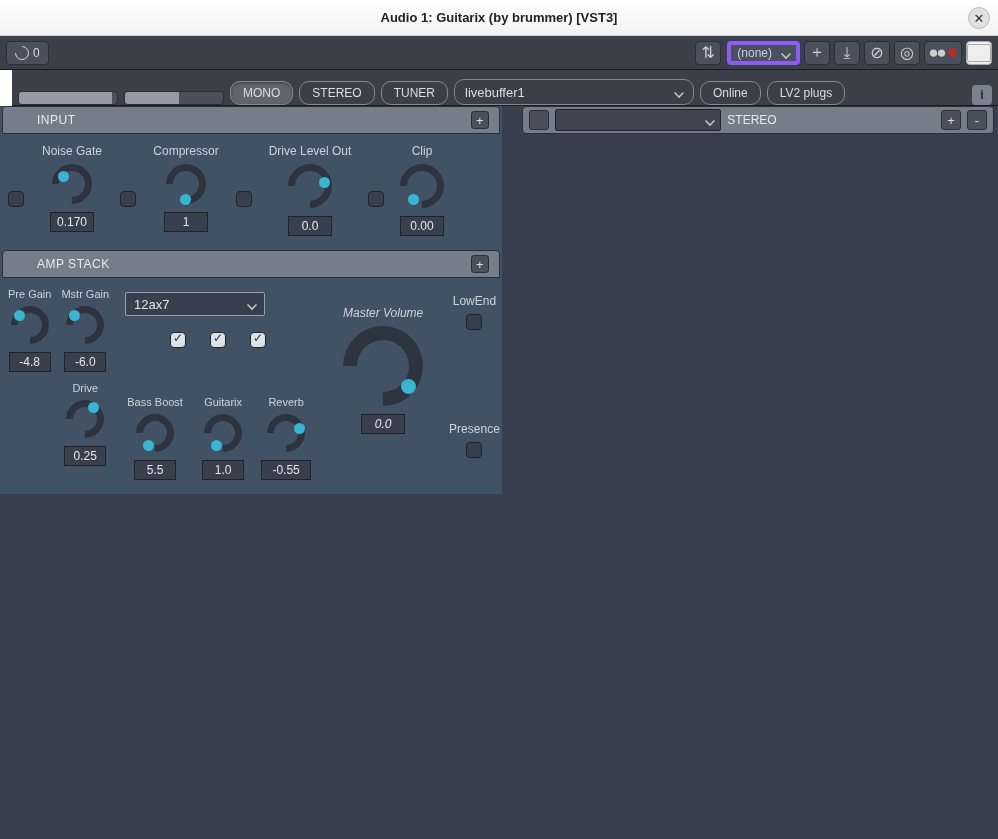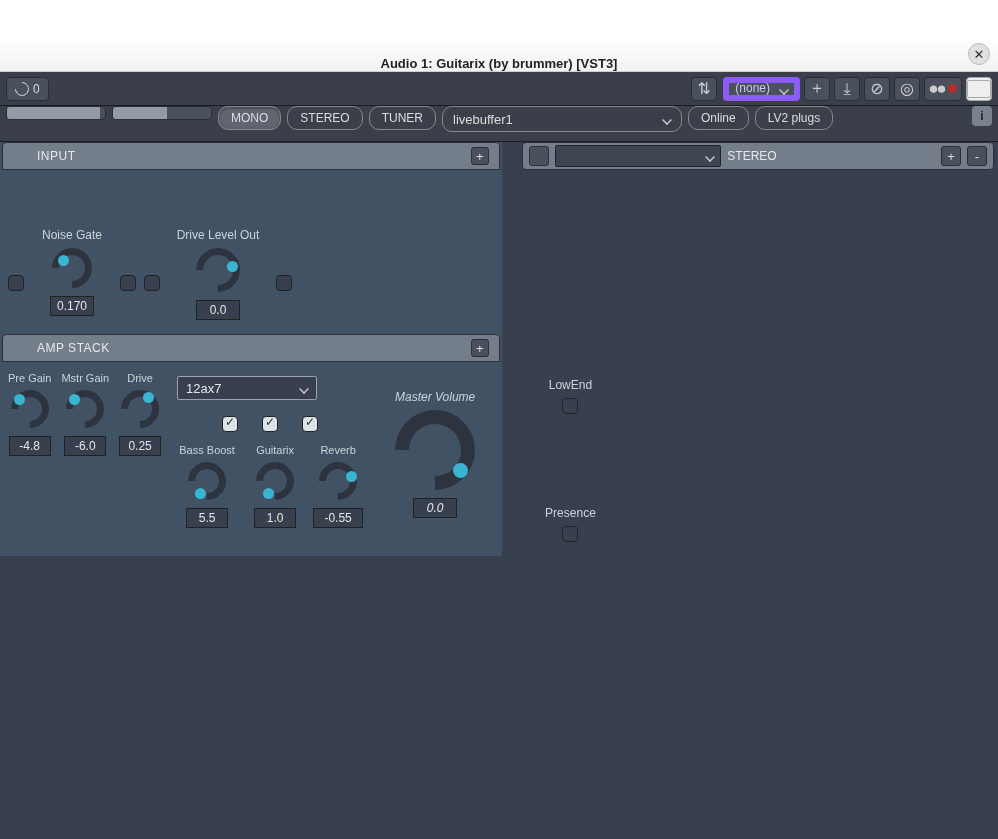--- a/index.html
+++ b/index.html
@@ -5,24 +5,23 @@
   * { box-sizing: border-box; margin: 0; padding: 0; font-family: Arial, Helvetica, sans-serif; }
   html, body { width: 998px; height: 839px; overflow: hidden; background: #fff; }
   body { display: flex; flex-direction: column; }
 
   
   .titlebar {
     height: 36px;
     background: linear-gradient(#fff, #f2f2f2);
     border-bottom: 1px solid #d0d0d0;
     display: flex;
-    align-items: flex-end;
+    align-items: center;
     justify-content: center;
     position: relative;
-    margin-top: 36px;
   }
   .titlebar .title { font-size: 13px; font-weight: bold; color: #222; }
   .titlebar .close-btn {
     position: absolute; right: 8px; top: 7px;
     width: 22px; height: 22px; border-radius: 50%;
     background: #e0e0e0; border: 1px solid #bbb;
     display: flex; align-items: center; justify-content: center;
     font-size: 13px; color: #333; cursor: pointer;
   }
 
@@ -47,37 +46,37 @@
     display: inline-block; position: relative;
   }
   .tb-spacer { flex: 1; }
   .tb-btn {
     background: #4a505c; border: 1px solid #2a2e36;
     border-radius: 4px; width: 26px; height: 24px;
     display: inline-flex; align-items: center; justify-content: center;
     margin-left: 4px; color: #ccc; cursor: pointer;
   }
   .tb-select {
-    background: #4a505c; border: 6px solid #8b5cf6;
+    background: #4a505c; border: 4px solid #8b5cf6;
     border-radius: 4px; height: 24px; color: #ccd; font-size: 12px;
-    padding: 0 6px; margin-left: 6px; display: inline-flex; align-items: flex-end;
+    padding: 0 6px; margin-left: 6px; display: inline-flex; align-items: center;
   }
   .tb-select .caret { margin-left: 6px; }
   .kbd-icon {
     width: 28px; height: 18px; background: #eee; border: 1px solid #aaa;
     border-radius: 2px; display: inline-block;
   }
   .record-dot { width: 9px; height: 9px; border-radius: 50%; background: #b3302a; margin-left: 2px; }
 
   
   .moderow {
     height: 36px;
     background: #3a3f4a;
     border-bottom: 1px solid #1a1c22;
-    display: flex; align-items: flex-start; padding: 0 6px; gap: 6px;
+    display: flex; align-items: flex-end; padding: 0 6px; gap: 6px; margin-left: 12px;
   }
   .hslider {
     background: #4a505c; border: 1px solid #2a2e36;
     border-radius: 4px; height: 14px; position: relative;
   }
   .hslider .track-fill {
     position: absolute; left: 0; top: 0; bottom: 0;
     background: #949aa6; border-radius: 3px 0 0 3px;
   }
   .pill-btn {
@@ -138,21 +137,21 @@
     background: #4a505c; border: 1px solid #2a2e36; border-radius: 3px;
     display: flex; align-items: center; justify-content: center;
     font-size: 13px; color: #ddd; cursor: pointer;
   }
   .section-body {
     background: #425265;
     padding: 10px 8px 14px 8px;
   }
 
   .knob-row { display: flex; gap: 8px; align-items: flex-start; }
-  .knob-row.pad-left { padding-left: 0; margin-top: 48px; }
+  .knob-row.pad-left { padding-left: 0; }
 
   .knob {
     display: flex; flex-direction: column; align-items: center;
     color: #dfe3e8; font-size: 12px;
   }
   .knob .lbl { margin-bottom: 6px; color: #ccd3da; text-align: center; white-space: nowrap; }
   .knob .dial {
     width: 40px; height: 40px; position: relative;
   }
   .knob .dial.mid { width: 44px; height: 44px; }
@@ -188,21 +187,21 @@
 
   .input-block { display: flex; align-items: center; gap: 6px; }
 
   .amp-dd {
     background: #384050; border: 1px solid #9aa2b0; border-radius: 2px;
     height: 24px; width: 140px; display: flex; align-items: center;
     padding: 0 8px; color: #e5e5e5; font-size: 13px; cursor: pointer;
   }
   .amp-dd .caret { margin-left: auto; }
 
-  .small-col { display: flex; flex-direction: column; align-items: center; gap: 6px; color: #ccd3da; font-size: 12px; margin-left: 44px; }
+  .small-col { display: flex; flex-direction: column; align-items: center; gap: 6px; color: #ccd3da; font-size: 12px; }
   .small-col .lbl { }
 
   
   .right-bar {
     height: 28px; background: #747d8a; border: 1px solid #2a2e36;
     border-radius: 4px; margin: 0 4px;
     display: flex; align-items: center; padding: 0 6px; gap: 6px;
   }
   .right-bar .empty-dd {
     flex: 1; max-width: 250px; height: 22px;
@@ -220,21 +219,21 @@
   .right-bar .spacer { flex: 1; }
 
   
   .amp-body { display: flex; gap: 16px; align-items: flex-start; }
   .amp-left { display: flex; gap: 10px; }
   .amp-mid { display: flex; flex-direction: column; gap: 12px; align-items: stretch; }
   .amp-mid-row { display: flex; gap: 24px; justify-content: center; }
   .amp-right { display: flex; flex-direction: column; align-items: center; gap: 6px; }
   .side-col { display: flex; flex-direction: column; gap: 16px; align-items: center; }
 
-  .knob-pair { display: flex; flex-direction: row; gap: 10px; }
+  .knob-pair { display: flex; flex-direction: column; gap: 10px; }
   .knob-sm { }
   .knob-sm .dial { width: 38px; height: 38px; }
   .knob-sm .lbl { font-size: 11px; }
   .knob-sm .val { min-width: 42px; }
 </style>
 </head>
 <body>
 
 <div class="titlebar">
   <div class="title">Audio 1: Guitarix (by brummer) [VST3]</div>
@@ -313,32 +312,48 @@
           <div class="knob" style="width:80px;">
             <div class="lbl">Noise Gate</div>
             <div class="dial">
                 <div class="dial-ring"></div>
                 <div class="dial-dot" style="left:6px;top:7px;"></div>
               </div>
             <div class="val">0.170</div>
           </div>
 
           <span class="cb" style="align-self:center;margin-top:18px;"></span>
+          <div class="knob" style="width:84px;">
+            <div class="lbl">Compressor</div>
+            <div class="dial">
+                <div class="dial-ring"></div>
+                <div class="dial-dot" style="left:14px;top:30px;"></div>
+              </div>
+            <div class="val">1</div>
+          </div>
 
           <span class="cb" style="align-self:center;margin-top:18px;"></span>
           <div class="knob" style="width:100px;">
             <div class="lbl">Drive Level Out</div>
             <div class="dial mid">
                 <div class="dial-ring"></div>
                 <div class="dial-dot" style="left:31px;top:13px;"></div>
               </div>
             <div class="val">0.0</div>
           </div>
 
           <span class="cb" style="align-self:center;margin-top:18px;"></span>
+          <div class="knob" style="width:60px;">
+            <div class="lbl">Clip</div>
+            <div class="dial mid">
+                <div class="dial-ring"></div>
+                <div class="dial-dot" style="left:8px;top:30px;"></div>
+              </div>
+            <div class="val">0.00</div>
+          </div>
         </div>
       </div>
     </div>
 
     <div class="section">
       <div class="section-hdr">
         <span>AMP STACK</span>
         <div class="plus-btn">+</div>
       </div>
       <div class="section-body">
@@ -378,21 +393,21 @@
           <div class="amp-mid" style="margin-top:4px;">
             <div class="amp-dd">
               <span>12ax7</span>
               <span class="caret"></span>
             </div>
             <div class="amp-mid-row" style="margin-top:4px;">
               <span class="cb checked"></span>
               <span class="cb checked"></span>
               <span class="cb checked"></span>
             </div>
-            <div class="amp-mid-row" style="gap:10px;">
+            <div class="amp-mid-row" style="gap:10px;margin-top:36px;">
               <div class="knob knob-sm" style="width:60px;">
                 <div class="lbl">Bass Boost</div>
                 <div class="dial">
                     <div class="dial-ring"></div>
                     <div class="dial-dot" style="left:7px;top:26px;"></div>
                   </div>
                 <div class="val">5.5</div>
               </div>
               <div class="knob knob-sm" style="width:56px;">
                 <div class="lbl">Guitarix</div>

